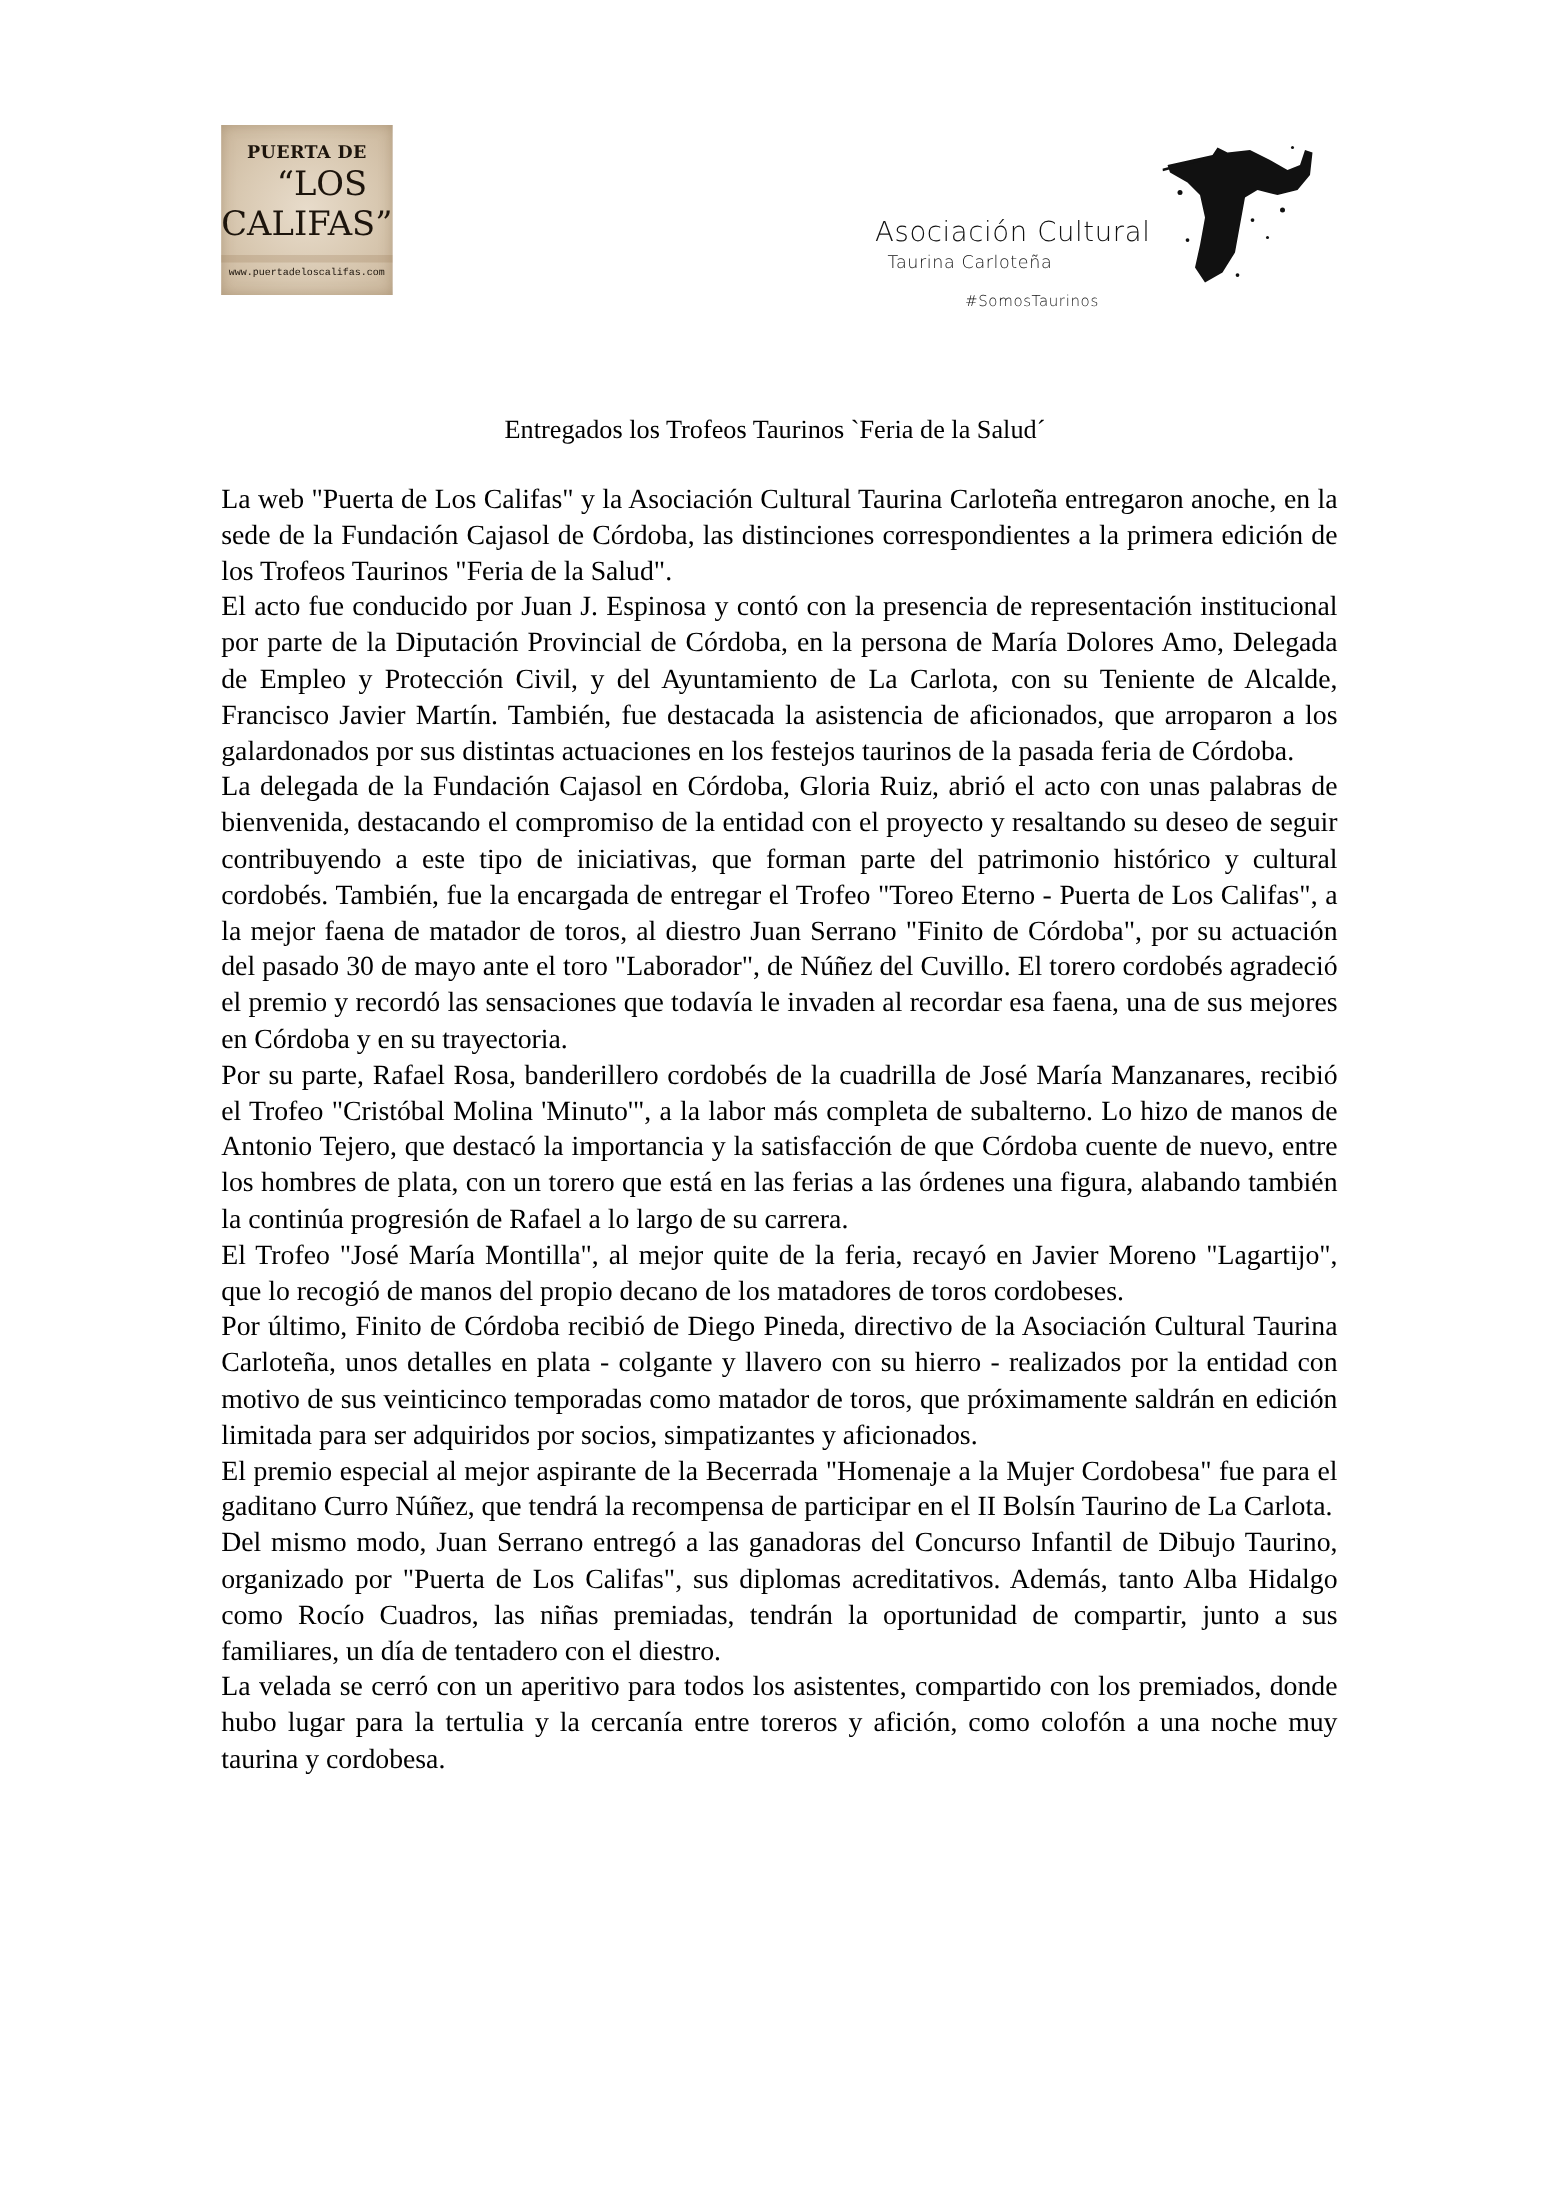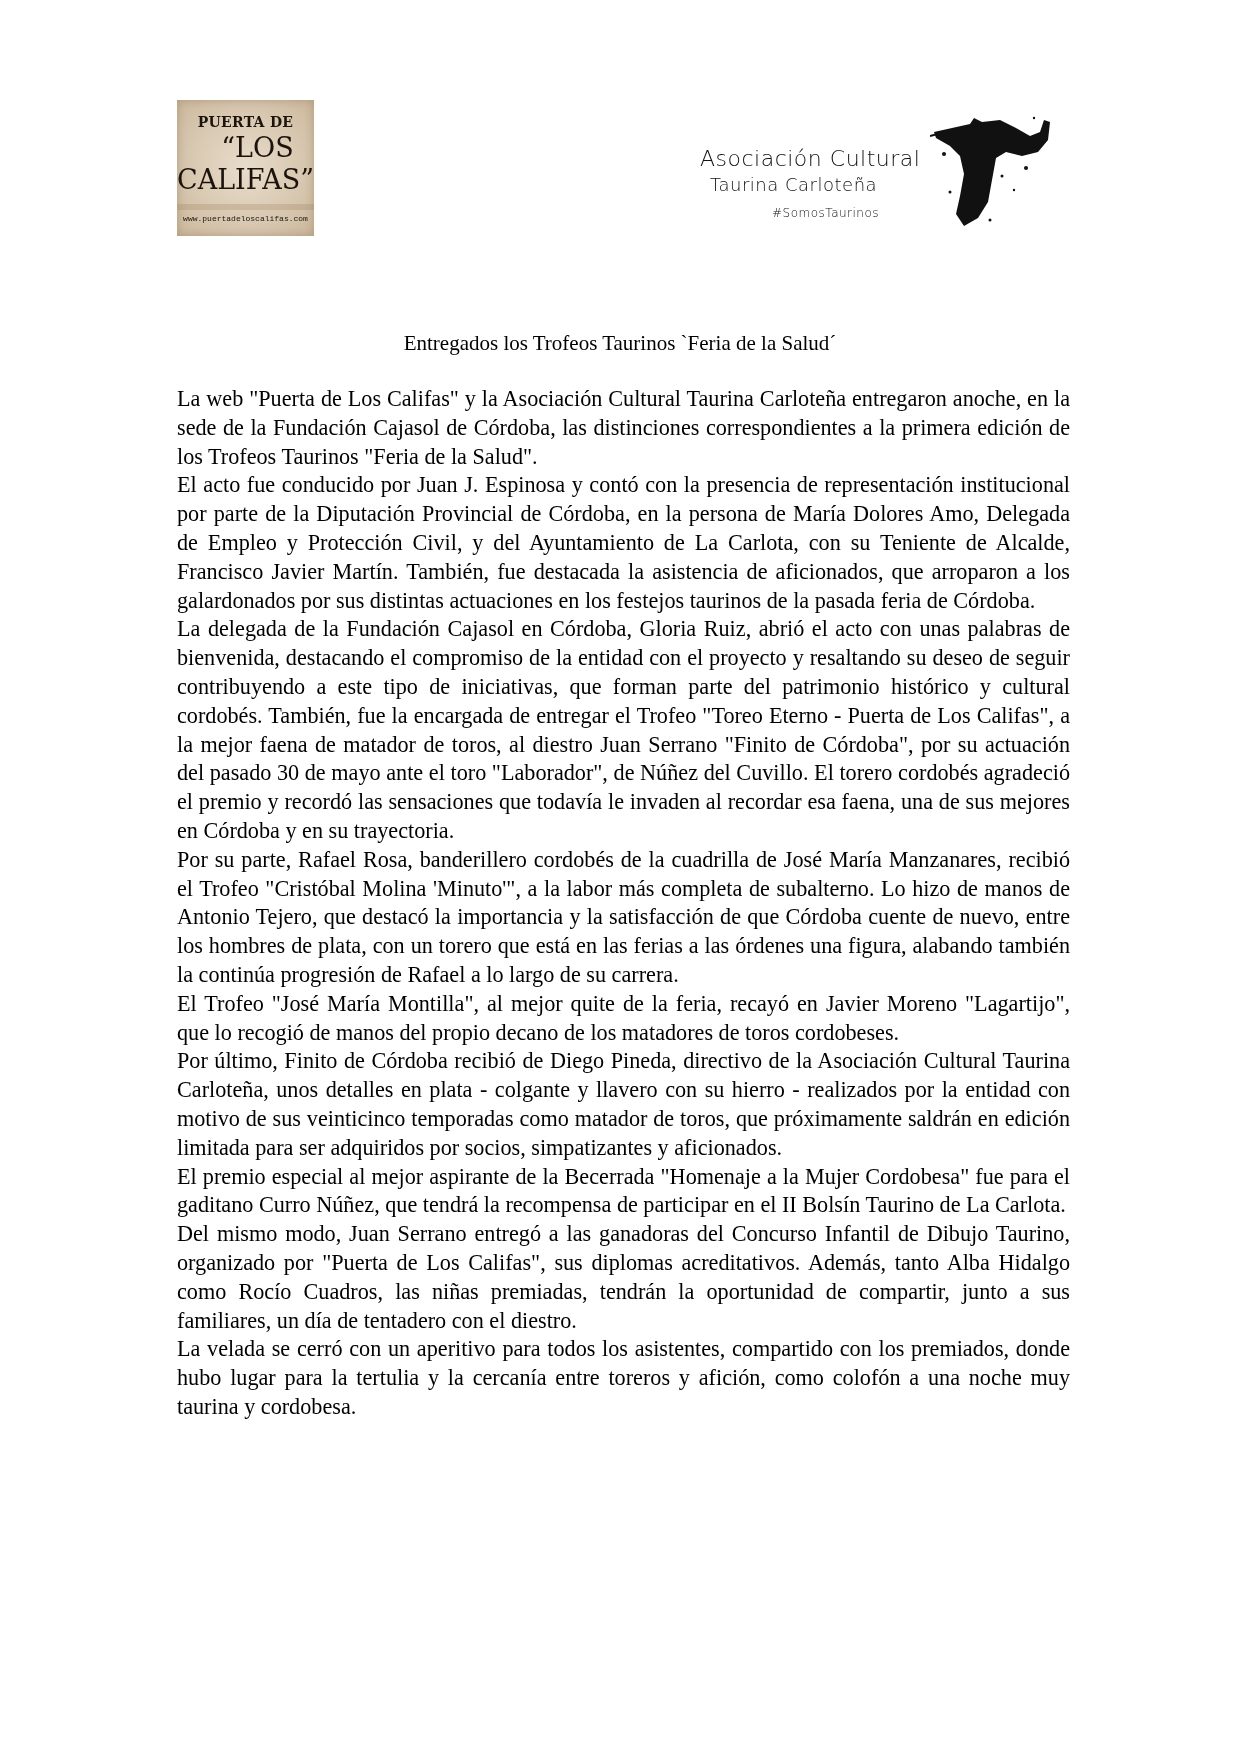--- a/index.html
+++ b/index.html
@@ -16,24 +16,24 @@
     .logo-left .l1 { position: absolute; top: 14px; left: 0; width: 100%; font-size: 14px; font-weight: bold; letter-spacing: 0.3px; }
     .logo-left .l2 { position: absolute; top: 34px; left: 12px; width: 100%; font-size: 27px; line-height: 27px; }
     .logo-left .l3 { position: absolute; top: 66px; left: 0; width: 100%; font-size: 27px; line-height: 27px; }
     .logo-left .l4 { position: absolute; top: 114px; left: 0; width: 100%; font-size: 8px; font-family: Liberation Mono, monospace; }
     .logo-left .band { position: absolute; left: 0; right: 0; top: 104px; height: 6px; background: rgba(150,120,85,0.25); }
 
     
     .logo-right { position: absolute; left: 700px; top: 110px; width: 360px; height: 130px; }
     .logo-right .txt {
       position: absolute; font-family: "DejaVu Sans", sans-serif; color: #111;
-      font-weight: 300; letter-spacing: 0.5px; white-space: nowrap;
+      font-weight: 300; letter-spacing: 0.5px; white-space: nowrap; margin-top: 28px;
     }
     .logo-right .t1 { left: 0; top: 36px; font-size: 22px; }
-    .logo-right .t2 { left: 10px; top: 64px; font-size: 18px; }
+    .logo-right .t2 { left: 10px; top: 64px; font-size: 14px; }
     .logo-right .t3 { left: 72px; top: 96px; font-size: 12px; }
     .logo-right svg { position: absolute; left: 230px; top: 0; }
 
     
     .title {
       position: absolute; left: 0; width: 1240px; top: 331px; text-align: center;
       font-family: "Liberation Serif", serif; font-weight: normal; font-size: 21px; color: #000;
     }
     .body-text {
       position: absolute; left: 177px; top: 385px; width: 893px;

